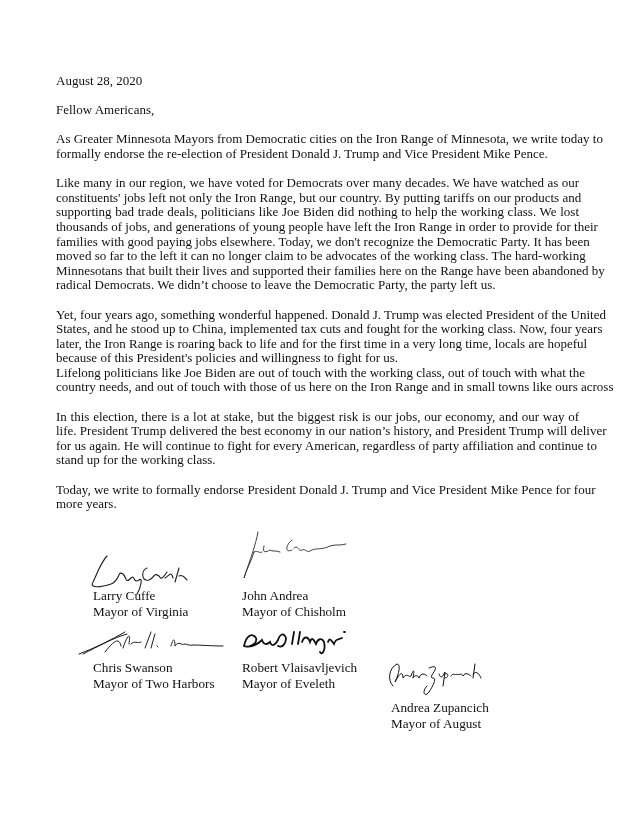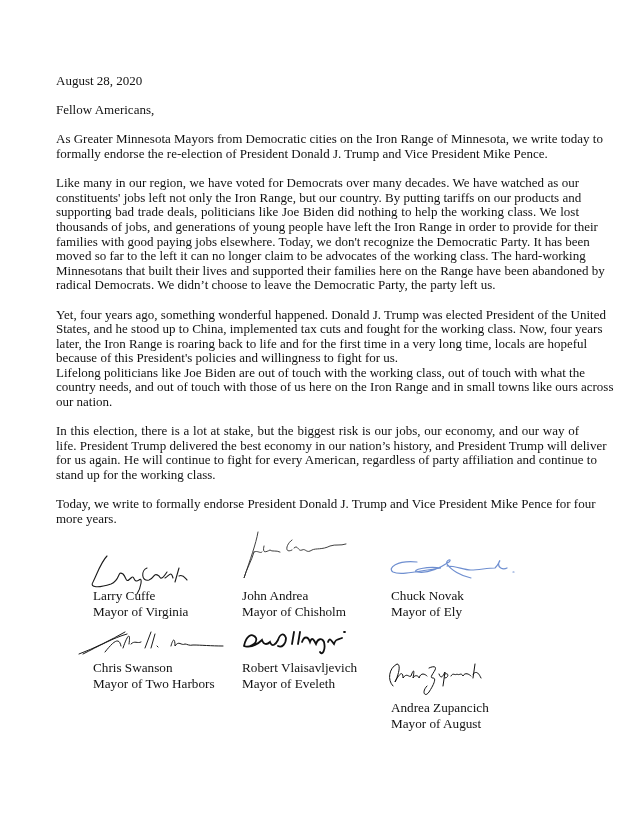--- a/index.html
+++ b/index.html
@@ -92,21 +92,20 @@
   <div class="para tight">
     <span class="ln">Yet, four years ago, something wonderful happened. Donald J. Trump was elected President of the United</span>
     <span class="ln">States, and he stood up to China, implemented tax cuts and fought for the working class.  Now, four years</span>
     <span class="ln">later, the Iron Range is roaring back to life and for the first time in a very long time, locals are hopeful</span>
     <span class="ln last">because of this President's policies and willingness to fight for us.</span>
   </div>
 
   <div class="para">
     <span class="ln">Lifelong politicians like Joe Biden are out of touch with the working class, out of touch with what the</span>
     <span class="ln">country needs, and out of touch with those of us here on the Iron Range and in small towns like ours across</span>
-    <span class="ln last">our nation.</span>
   </div>
 
   <div class="para">
     <span class="ln">In this election, there is a lot at stake, but the biggest risk is our jobs, our economy, and our way of</span>
     <span class="ln">life.  President Trump delivered the best economy in our nation’s history, and President Trump will deliver</span>
     <span class="ln">for us again. He will continue to fight for every American, regardless of party affiliation and continue to</span>
     <span class="ln last">stand up for the working class.</span>
   </div>
 
   <div class="para">
@@ -126,27 +125,20 @@
   </div>
 
   <div class="sig" style="left:242px; top:588px;">
     <svg width="110" height="60" style="left:0px; top:-58px;">
       <path d="M16 2 C 14 14, 8 30, 2 48 C 4 40, 10 30, 12 22 M 12 22 C 16 20, 18 24, 20 22 M 22 16 C 20 24, 24 22, 28 20 C 30 22, 34 20, 38 22 M 50 10 C 44 14, 42 24, 50 20 M 52 18 C 56 14, 56 22, 60 20 C 64 18, 64 24, 70 20 C 74 18, 80 20, 88 16 C 94 14, 98 16, 104 14" fill="none" stroke="#2a2a2a" stroke-width="0.9" stroke-linecap="round"></path>
     </svg>
     <span class="name">John Andrea</span>
     <span class="title">Mayor of Chisholm</span>
   </div>
 
-  <div class="sig" style="left:391px; top:588px;">
-    <svg width="140" height="40" style="left:-4px; top:-40px;">
-      <path d="M30 14 C 10 12, 0 20, 6 24 C 14 28, 36 22, 54 20 C 40 18, 24 22, 30 24 C 42 26, 56 18, 62 14 C 66 10, 58 12, 60 16 C 64 22, 74 28, 84 30 M 60 18 C 70 18, 76 22, 84 22 C 92 22, 100 20, 108 20 C 112 16, 114 10, 112 14 C 110 20, 116 22, 120 20 M 126 24 L 127 24" fill="none" stroke="#6f8fd0" stroke-width="1.2" stroke-linecap="round"></path>
-    </svg>
-    <span class="name">Chuck Novak</span>
-    <span class="title">Mayor of Ely</span>
-  </div>
 
   <div class="sig" style="left:93px; top:660px;">
     <svg width="150" height="36" style="left:-18px; top:-34px;">
       <path d="M4 28 C 20 22, 36 14, 50 6 M 8 28 C 24 20, 38 12, 52 8 M 30 26 C 38 16, 44 10, 46 20 M 48 22 C 52 10, 56 4, 54 18 M 56 18 C 60 14, 62 18, 66 16 M 70 22 L 76 6 M 76 22 L 80 8 M 82 20 L 83 21 M 96 20 C 98 12, 100 12, 100 20 C 104 14, 106 20, 110 18 C 112 18, 114 20, 118 19 C 126 19, 136 20, 148 20" fill="none" stroke="#1a1a1a" stroke-width="1" stroke-linecap="round"></path>
     </svg>
     <span class="name">Chris Swanson</span>
     <span class="title">Mayor of Two Harbors</span>
   </div>
 
   <div class="sig" style="left:242px; top:660px;">

